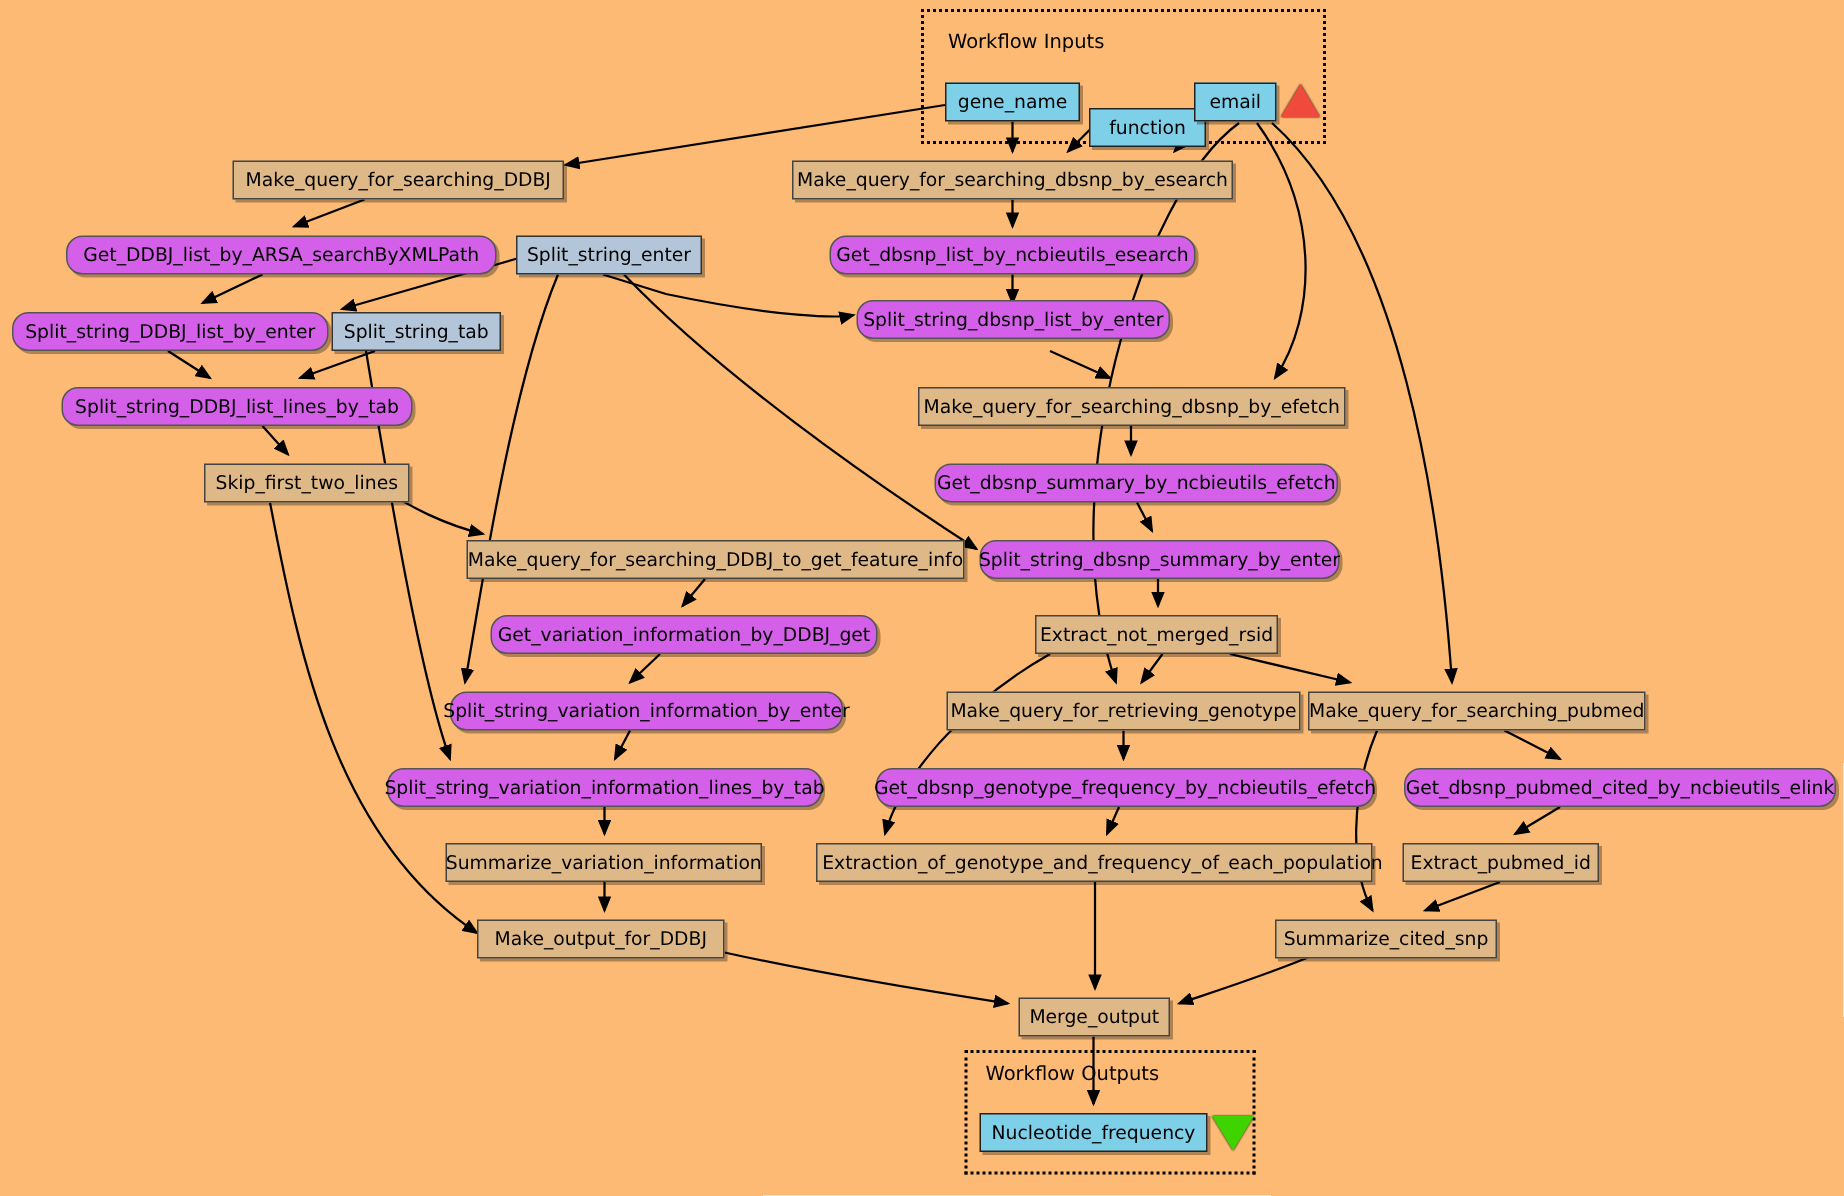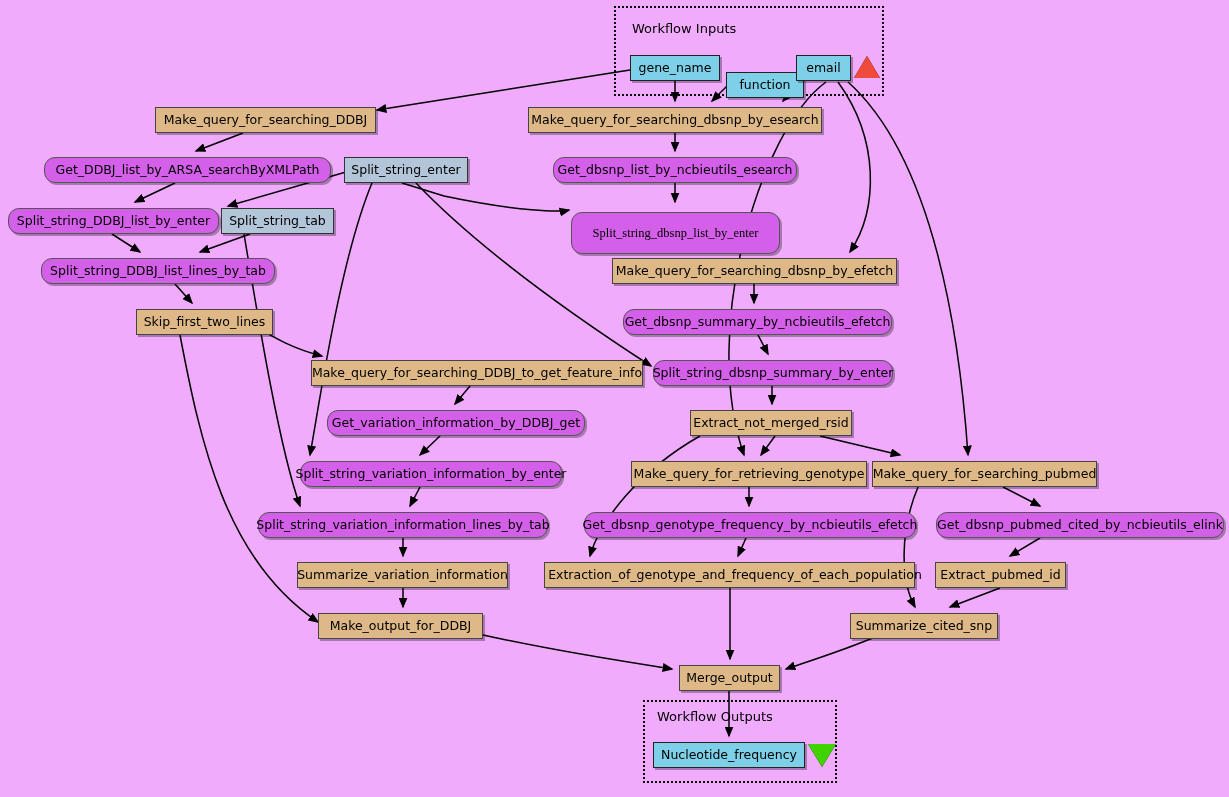--- a/index.html
+++ b/index.html
@@ -1,20 +1,20 @@
 <!DOCTYPE html>
 <html><head>
 <meta charset="utf-8">
 <title>Workflow Diagram</title>
 <style>
   html,body{margin:0;padding:0;background:#ffffff;}
   #canvas{
     position:relative;
     width:1229px;height:797px;
-    background:#f0abfc;
+    background:#fdba74;
     font-family:"DejaVu Sans","Liberation Sans",sans-serif;
     overflow:hidden;
   }
   svg.edges{position:absolute;left:0;top:0;width:1229px;height:797px;pointer-events:none;}
   .node{
     position:absolute;
     box-sizing:border-box;
     border:1px solid #000;
     display:flex;align-items:center;justify-content:center;
     font-size:12.5px;
@@ -157,21 +157,21 @@
   <div class="node tan" style="left:136px;top:309px;width:137px;height:26px;">
     <span>Skip_first_two_lines</span>
   </div>
 
   <div class="node tan" style="left:528px;top:107px;width:294px;height:26px;">
     <span>Make_query_for_searching_dbsnp_by_esearch</span>
   </div>
   <div class="node magenta" style="left:553px;top:157px;width:244px;height:26px;">
     <span>Get_dbsnp_list_by_ncbieutils_esearch</span>
   </div>
-  <div class="node magenta" style="left:571px;top:212px;width:209px;height:42px;font-family:Liberation Serif, serif;">
+  <div class="node magenta" style="left:571px;top:200px;width:209px;height:26px;">
     <span>Split_string_dbsnp_list_by_enter</span>
   </div>
   <div class="node tan" style="left:612px;top:258px;width:285px;height:26px;">
     <span>Make_query_for_searching_dbsnp_by_efetch</span>
   </div>
   <div class="node magenta" style="left:623px;top:309px;width:269px;height:26px;">
     <span>Get_dbsnp_summary_by_ncbieutils_efetch</span>
   </div>
   <div class="node magenta" style="left:653px;top:360px;width:240px;height:26px;">
     <span>Split_string_dbsnp_summary_by_enter</span>

